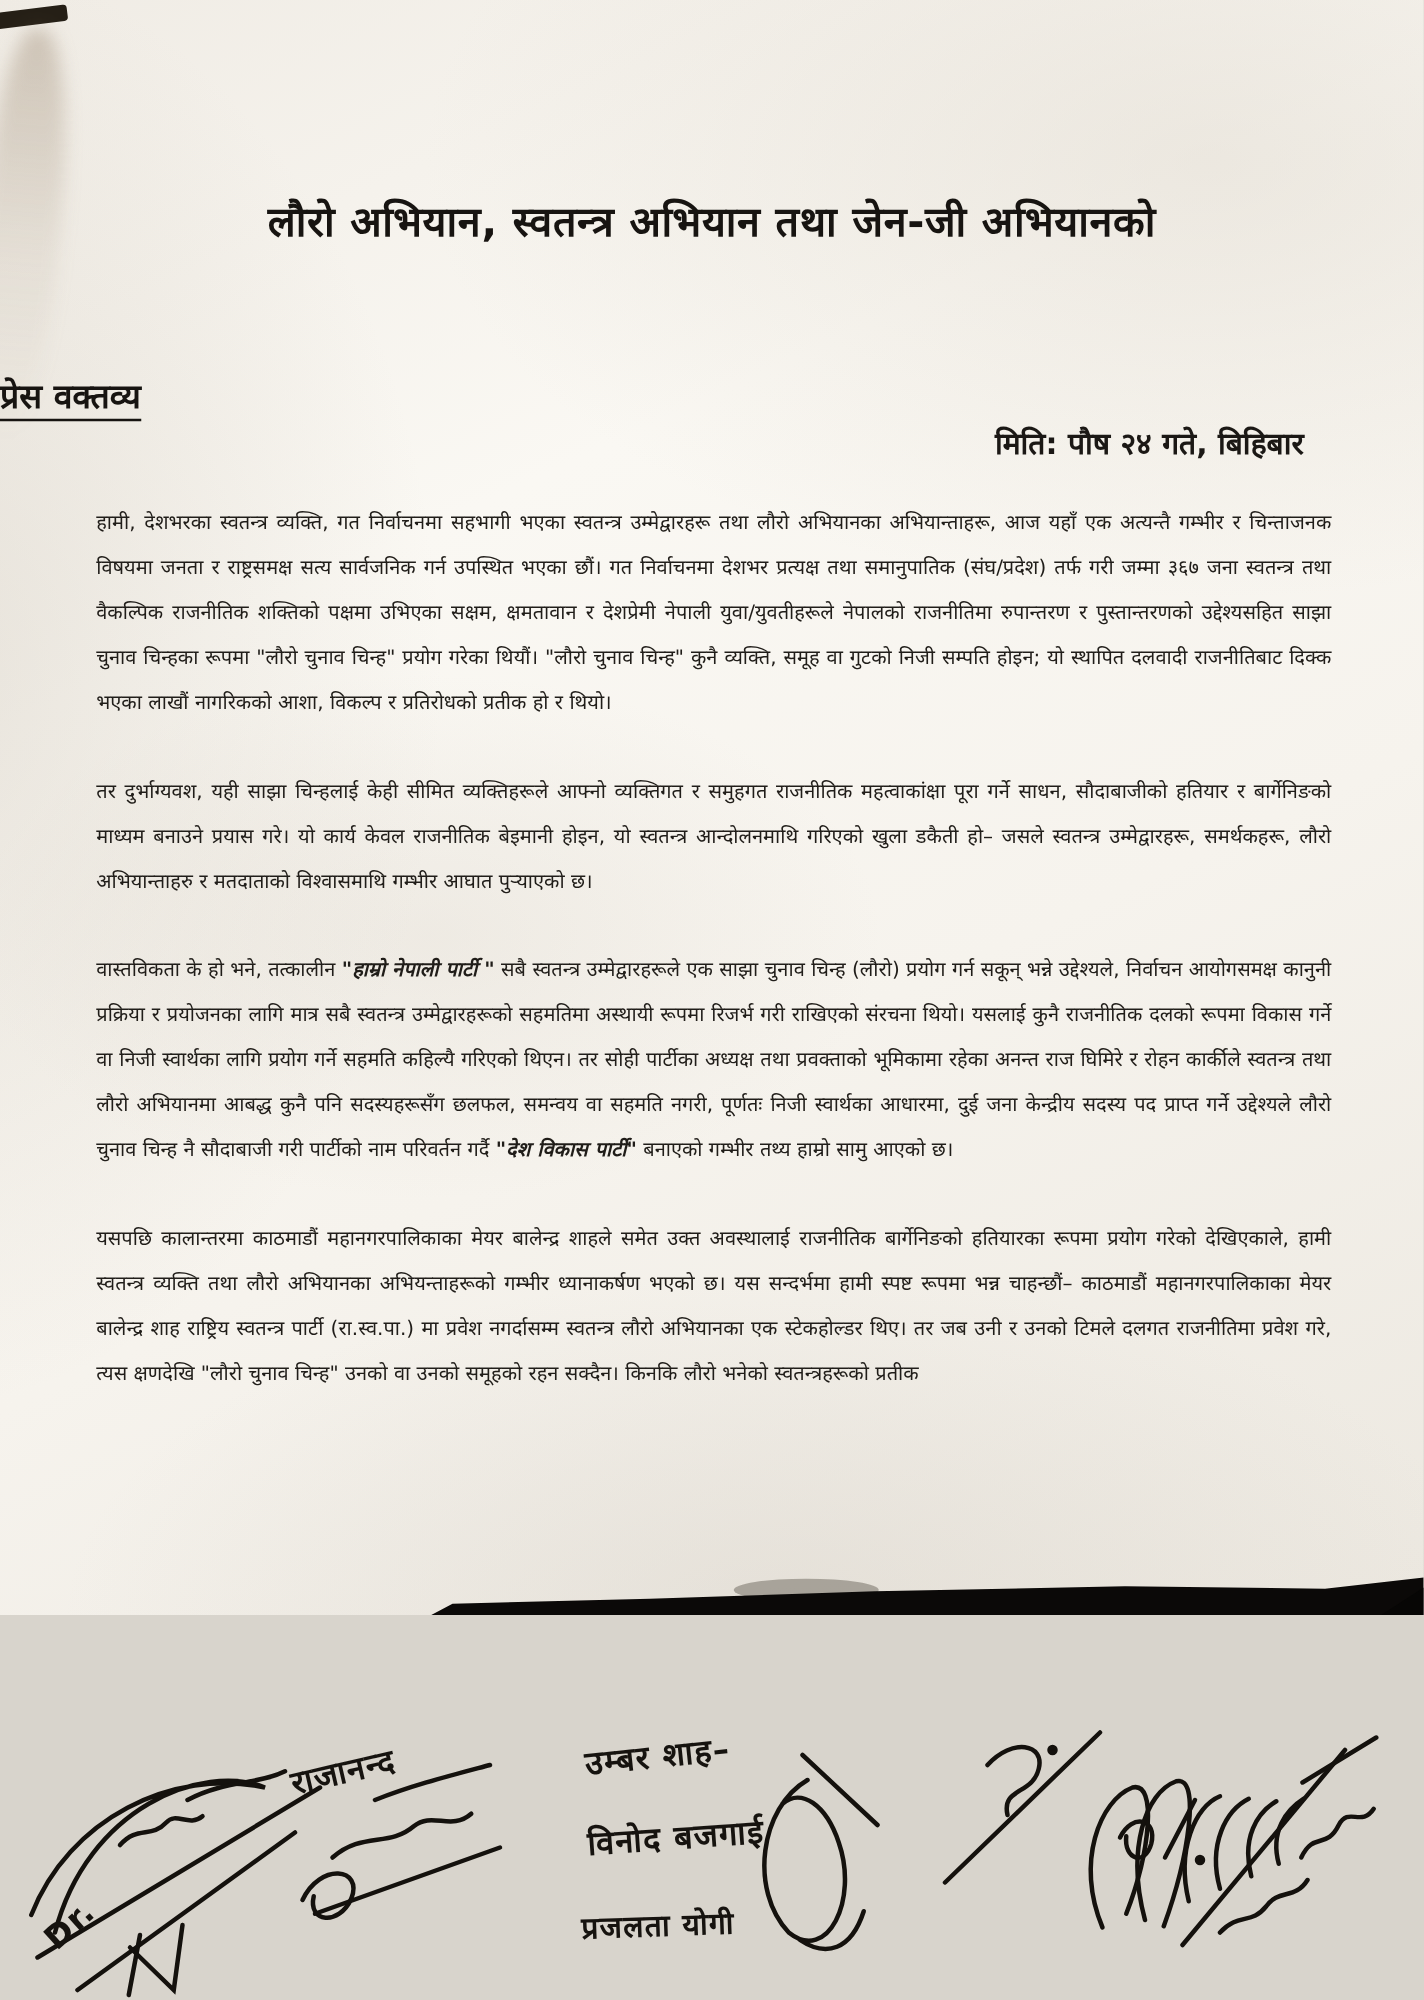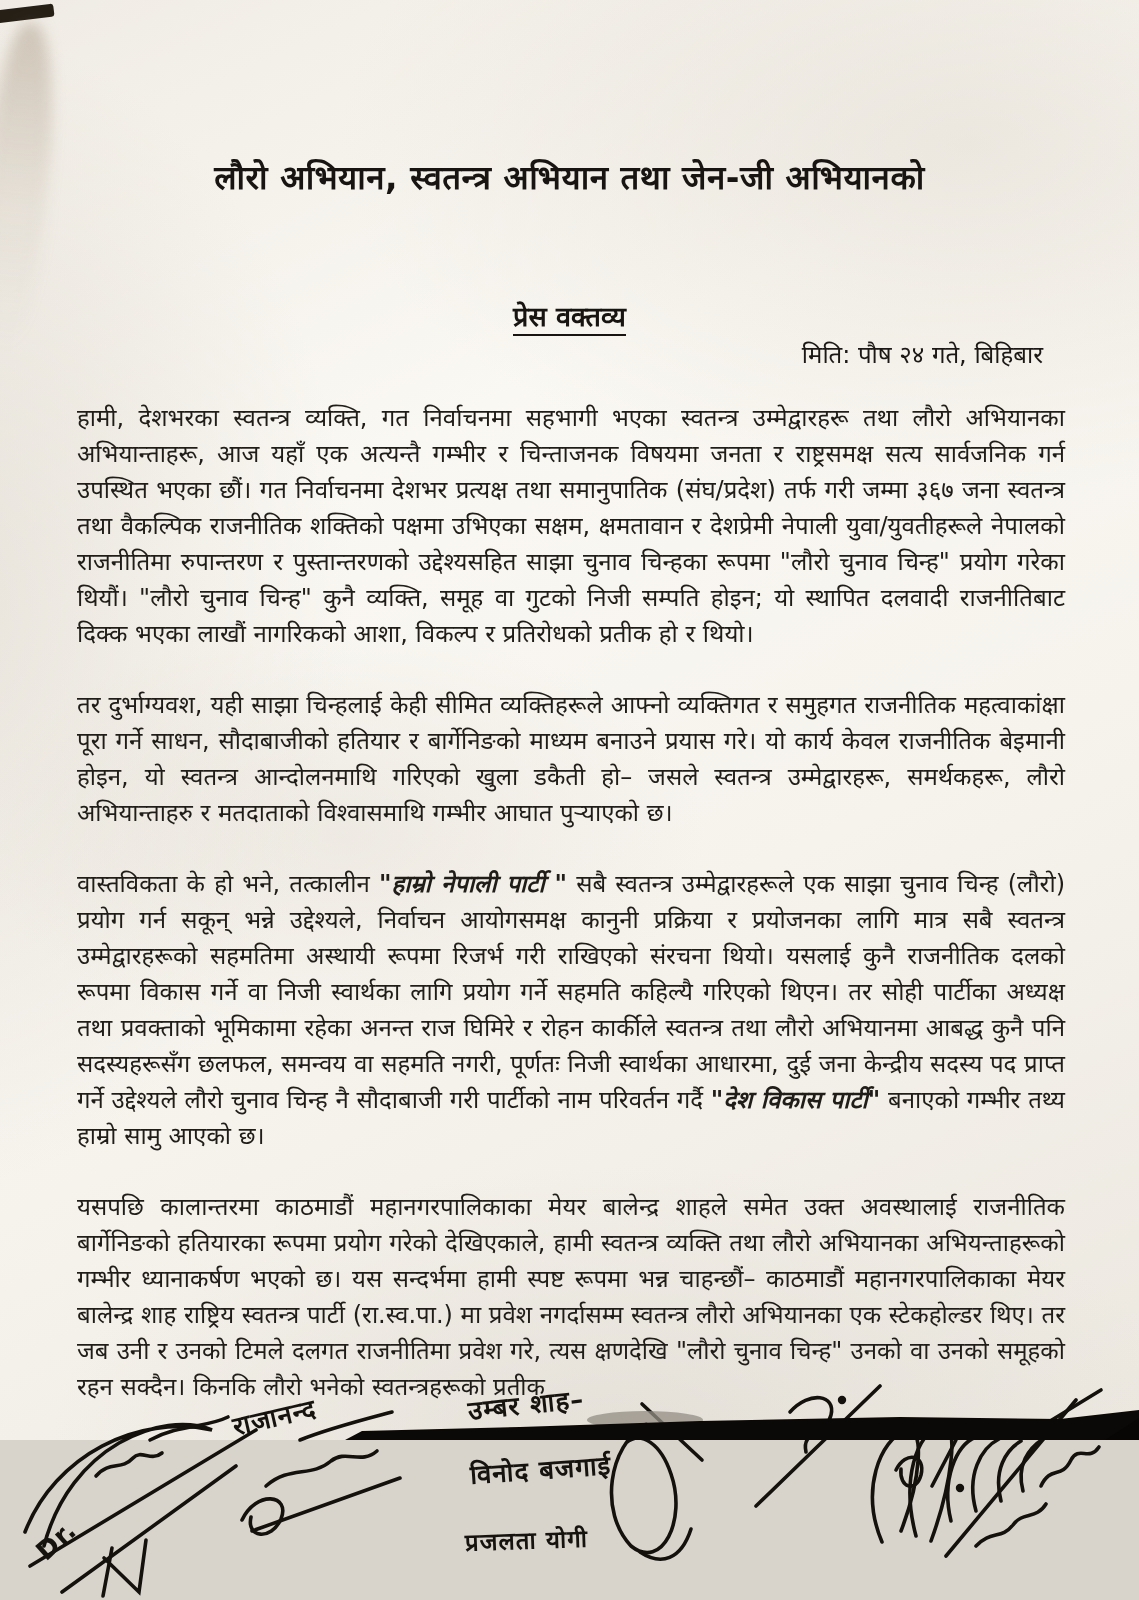--- a/index.html
+++ b/index.html
@@ -3,21 +3,21 @@
 <meta charset="utf-8">
 <style>
   html, body {
     margin: 0; padding: 0;
     width: 1139px; height: 1600px;
     overflow: hidden;
     background: #d8d4cc;
   }
   .paper {
     position: relative;
-    width: 1139px; height: 1440px;
+    width: 1139px; height: 1292px;
     font-family: "DejaVu Sans", sans-serif;
     color: #1d1a17;
     background:
       radial-gradient(ellipse 900px 500px at 85% 10%, rgba(213,205,192,0.38), rgba(0,0,0,0) 70%),
       radial-gradient(ellipse 650px 900px at -6% 42%, rgba(194,184,169,0.32), rgba(0,0,0,0) 65%),
       radial-gradient(ellipse 520px 300px at 30% 58%, rgba(210,202,190,0.25), rgba(0,0,0,0) 70%),
       radial-gradient(ellipse 800px 380px at 55% 100%, rgba(203,196,186,0.30), rgba(0,0,0,0) 72%),
       linear-gradient(155deg, #f0ece5 0%, #faf8f3 32%, #f6f3ed 62%, #ece8e0 100%);
   }
   .scan-mark-tl {
@@ -38,34 +38,33 @@
   .title {
     position: absolute; top: 151px; left: 0; width: 100%;
     text-align: center;
     font-size: 33px; font-weight: bold;
     line-height: 54px;
     letter-spacing: 0.5px;
     color: #171411;
   }
   .subtitle {
     position: absolute; top: 297px; left: 0; width: 100%;
-    text-align: center;
     font-size: 27px; font-weight: bold;
     color: #171411;
   }
   .subtitle span { border-bottom: 2.5px solid #171411; padding-bottom: 2px; }
   .date-line {
     position: absolute; top: 337px; right: 96px;
-    font-size: 24px; font-weight: normal;
+    font-size: 24px; font-weight: bold;
     color: #1b1815;
   }
   .content {
     position: absolute; top: 400px; left: 77px;
     width: 988px;
-    font-size: 24px;
+    font-size: 16px;
     line-height: 36px;
     text-align: justify;
     color: #201d19;
   }
   .content p { margin: 0 0 35px 0; }
   .it { font-style: italic; font-weight: bold; }
   .sig-layer { position: absolute; left: 0; top: 1370px; width: 1139px; height: 230px; }
   .sig-layer svg { position: absolute; left: 0; top: 0; }
   .hand {
     position: absolute;

